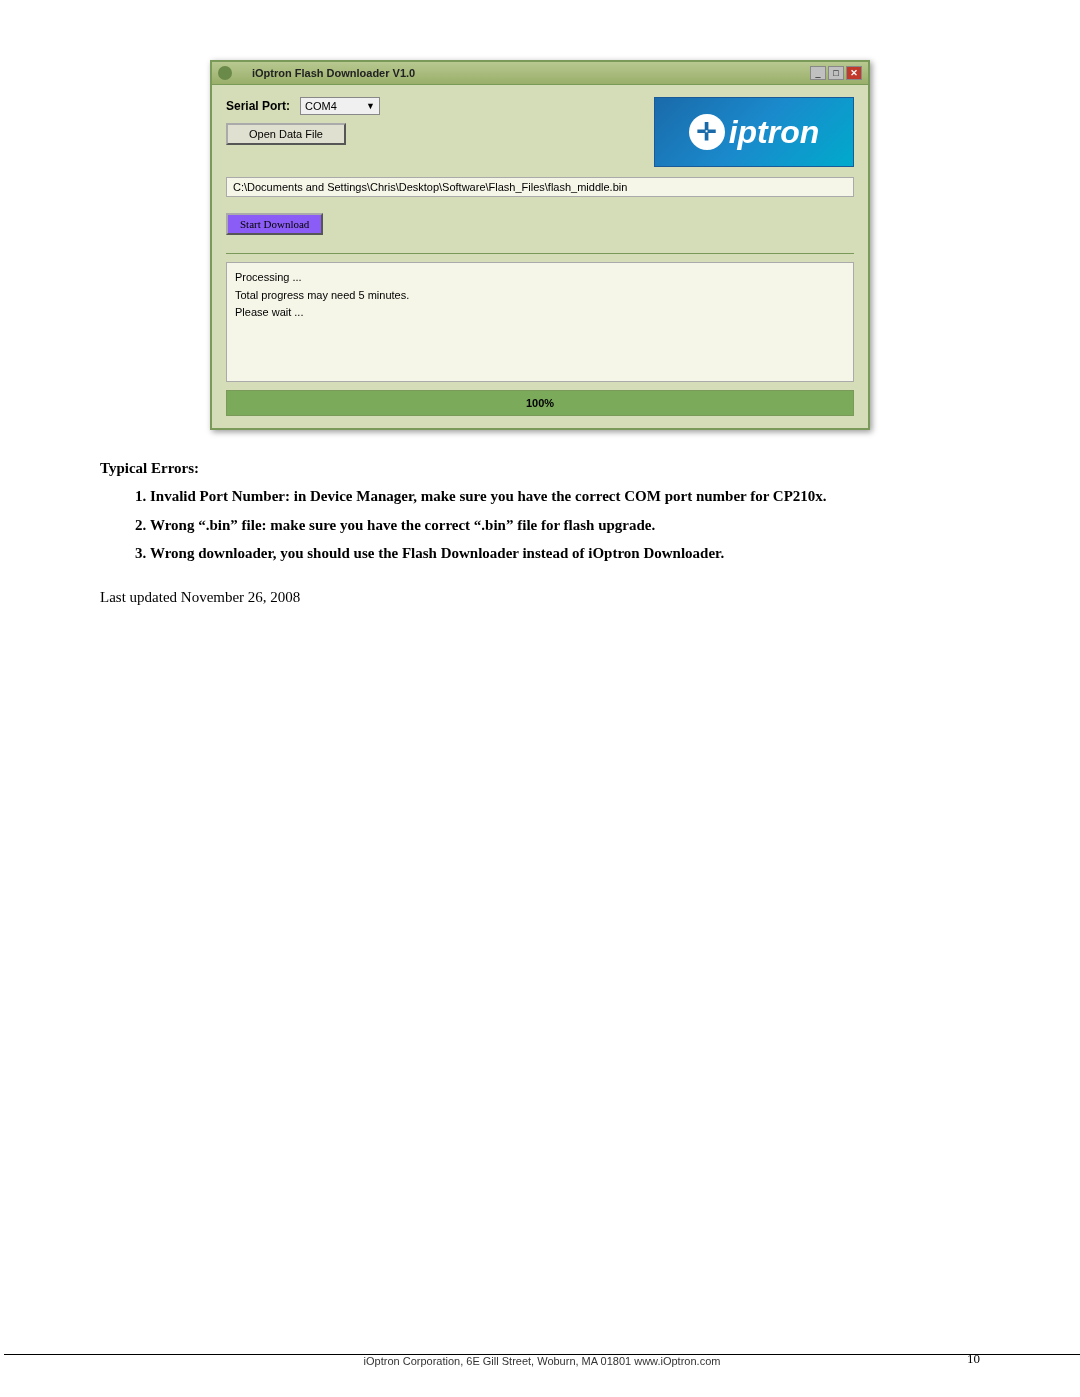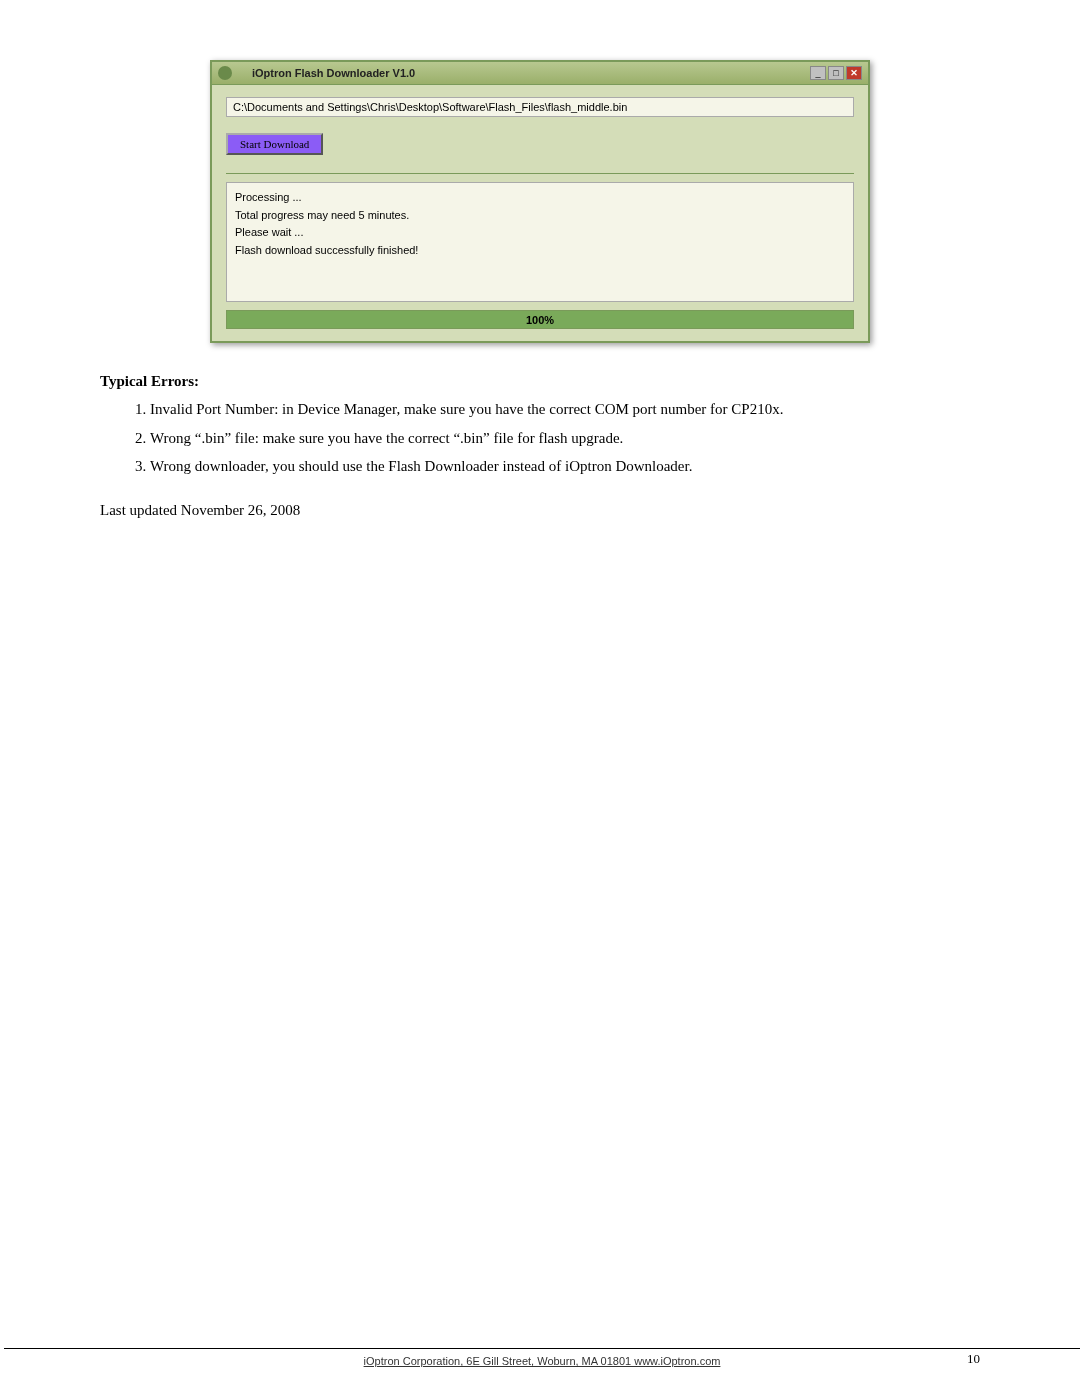--- a/index.html
+++ b/index.html
@@ -207,21 +207,21 @@
       color: #000;
       min-height: 120px;
       margin-bottom: 8px;
       line-height: 1.6;
     }
 
     
     .progress-container {
       background: #b8c890;
       border: 1px solid #7a9a5a;
-      height: 19px;
+      height: 26px;
       display: flex;
       align-items: center;
       justify-content: center;
       position: relative;
       overflow: hidden;
     }
 
     .progress-fill {
       position: absolute;
       left: 0;
@@ -251,20 +251,21 @@
     .section-heading {
       font-family: "Times New Roman", Times, serif;
       font-size: 15px;
       font-weight: bold;
       margin-bottom: 8px;
     }
 
     .errors-list {
       margin-left: 50px;
       margin-bottom: 24px;
+      font-weight: bold;
     }
 
     .errors-list li {
       margin-bottom: 6px;
       line-height: 1.5;
       font-family: "Times New Roman", Times, serif;
       font-size: 15px;
     }
 
     .last-updated {
@@ -274,25 +275,24 @@
     }
 
     
     .page-footer {
       position: absolute;
       bottom: 30px;
       left: 4px;
       right: 0;
       text-align: center;
       border-top: 1px solid #000;
-      padding-top: 6px;
+      padding-top: 0;
       font-family: Arial, sans-serif;
       font-size: 11px;
       color: #333;
-      text-decoration: underline;
     }
 
     .page-number {
       position: absolute;
       bottom: 30px;
       right: 100px;
       font-family: "Times New Roman", Times, serif;
       font-size: 13px;
       text-align: right;
     }
@@ -312,35 +312,57 @@
       <div class="titlebar-buttons">
         <div class="titlebar-btn">_</div>
         <div class="titlebar-btn">□</div>
         <div class="titlebar-btn close">✕</div>
       </div>
     </div>
 
     <div class="window-body">
 
       
+      <div class="serial-row">
+        <div class="serial-left">
+
+          <div class="serial-port-line">
+            <span class="serial-label">Serial Port:</span>
+            <div class="com-select">
+              <span>COM4</span>
+              <span class="com-select-arrow">▼</span>
+            </div>
+          </div>
+
+          <button class="open-data-btn">Open Data File</button>
+        </div>
+
+        <div class="logo-area">
+          <div class="logo-icon">
+            <span class="logo-plus">✛</span>
+          </div>
+          <span style="font-family:Arial,sans-serif;font-size:32px;font-style:italic;font-weight:bold;color:white;">
+            <span>i</span><span>ptron</span>
+          </span>
+        </div>
+      </div>
 
       
       <div class="filepath-bar">C:\Documents and Settings\Chris\Desktop\Software\Flash_Files\flash_middle.bin</div>
 
       
       <button class="start-download-btn">Start Download</button>
 
       <hr class="window-divider">
 
       
       <div class="log-area">
         <div>Processing ...</div>
         <div>Total progress may need 5 minutes.</div>
         <div>Please wait ...</div>
-        <div>Flash download successfully finished!</div>
       </div>
 
       
       <div class="progress-container">
         <div class="progress-fill"></div>
         <span class="progress-label">100%</span>
       </div>
 
     </div>
   </div>

